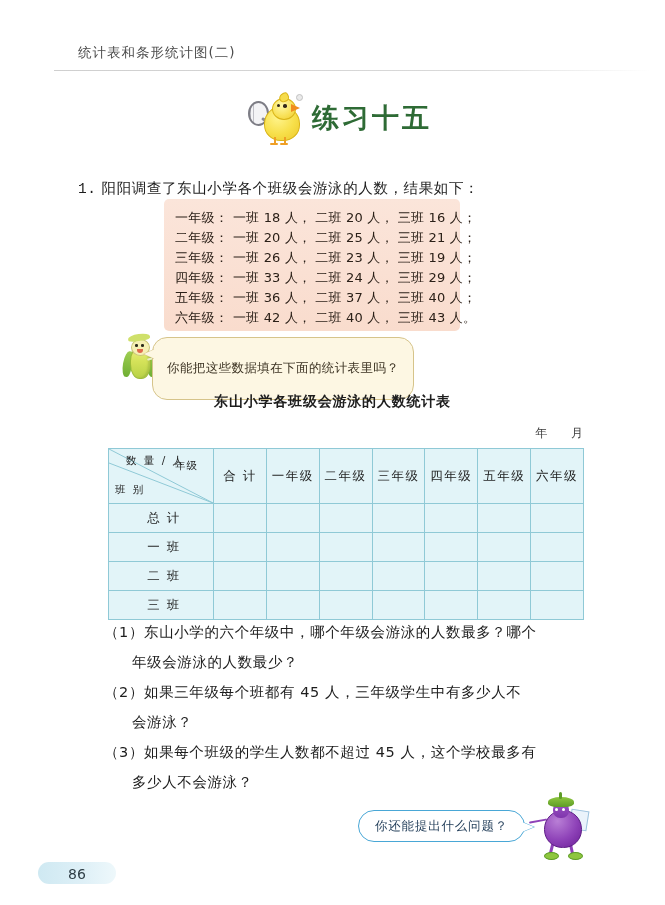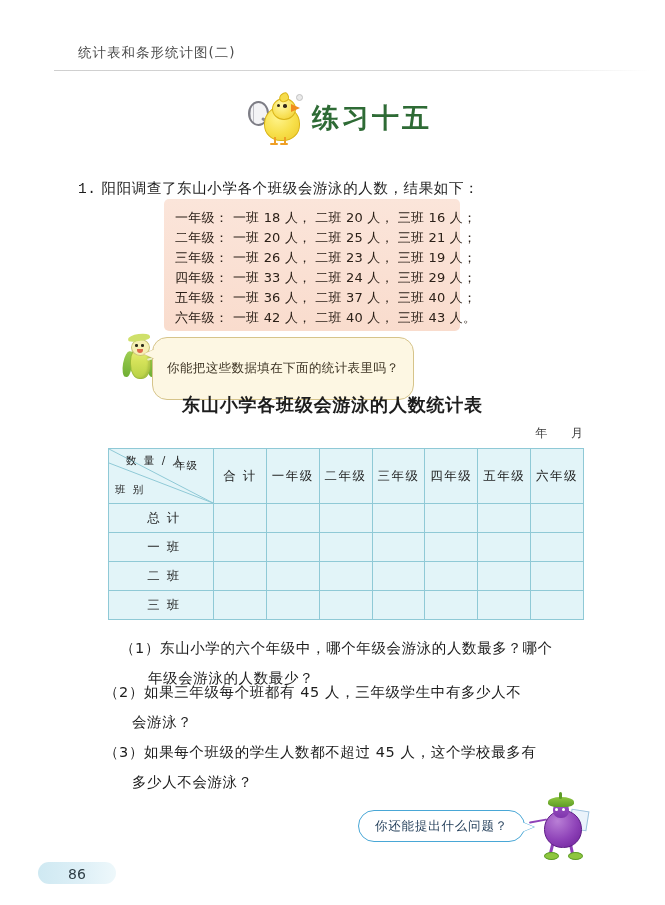--- a/index.html
+++ b/index.html
@@ -290,21 +290,21 @@
     filter: drop-shadow(-1px 0 0 #d6c48a);
   }
 
   
   .table-title {
     position: absolute;
     left: 0;
     top: 393px;
     width: 665px;
     text-align: center;
-    font-size: 18px;
+    font-size: 14px;
     font-weight: bold;
     letter-spacing: .8px;
     color: #1d1d1d;
   }
   .date-line {
     position: absolute;
     right: 72px;
     top: 425px;
     font-size: 12px;
     color: #3a3a3a;
@@ -356,21 +356,21 @@
   .subq {
     position: absolute;
     left: 104px;
     font-size: 14.5px;
     line-height: 30px;
     letter-spacing: .6px;
     color: #1d1d1d;
     width: 500px;
   }
   .subq .l2 { display: block; padding-left: 28px; }
-  #subq1 { top: 633px; margin-left: 16px; }
+  #subq1 { top: 617px; }
   #subq2 { top: 677px; }
   #subq3 { top: 737px; }
 
   
   .egg-wrap {
     position: absolute;
     left: 358px;
     top: 796px;
     width: 250px;
     height: 68px;

